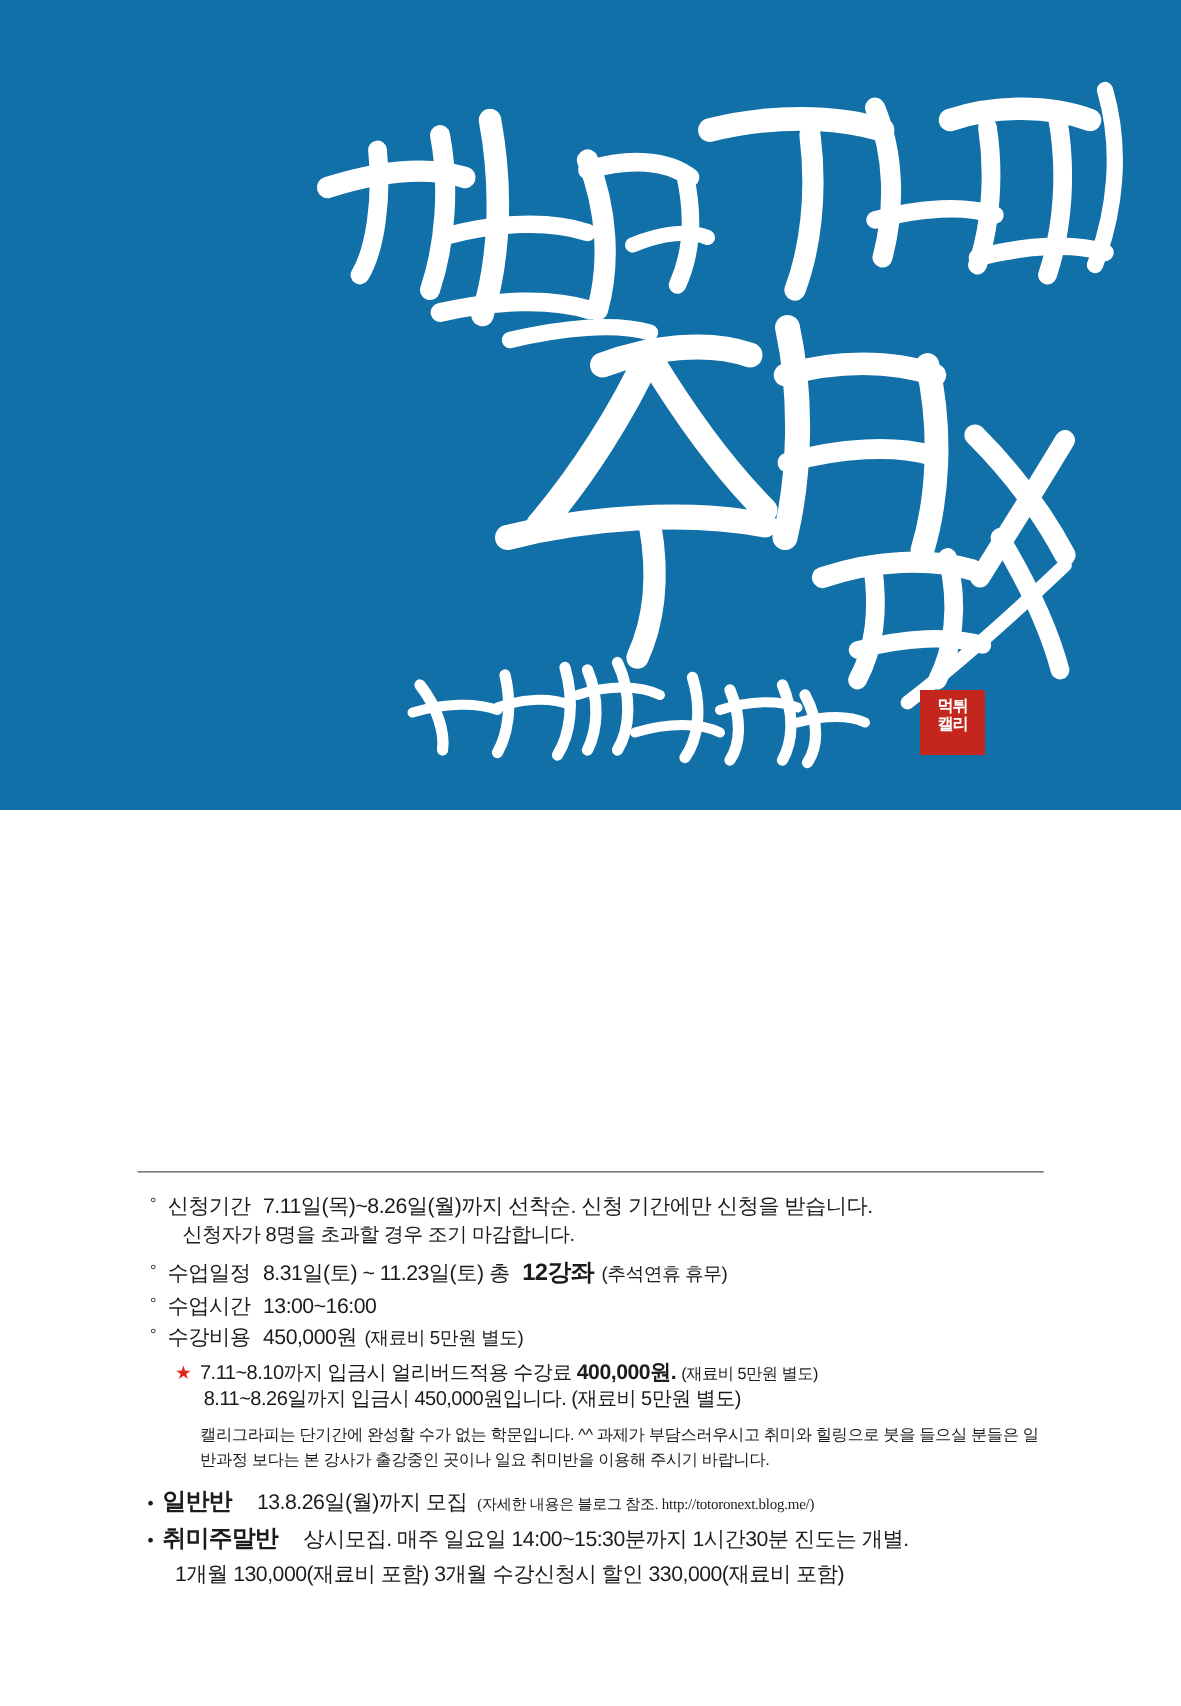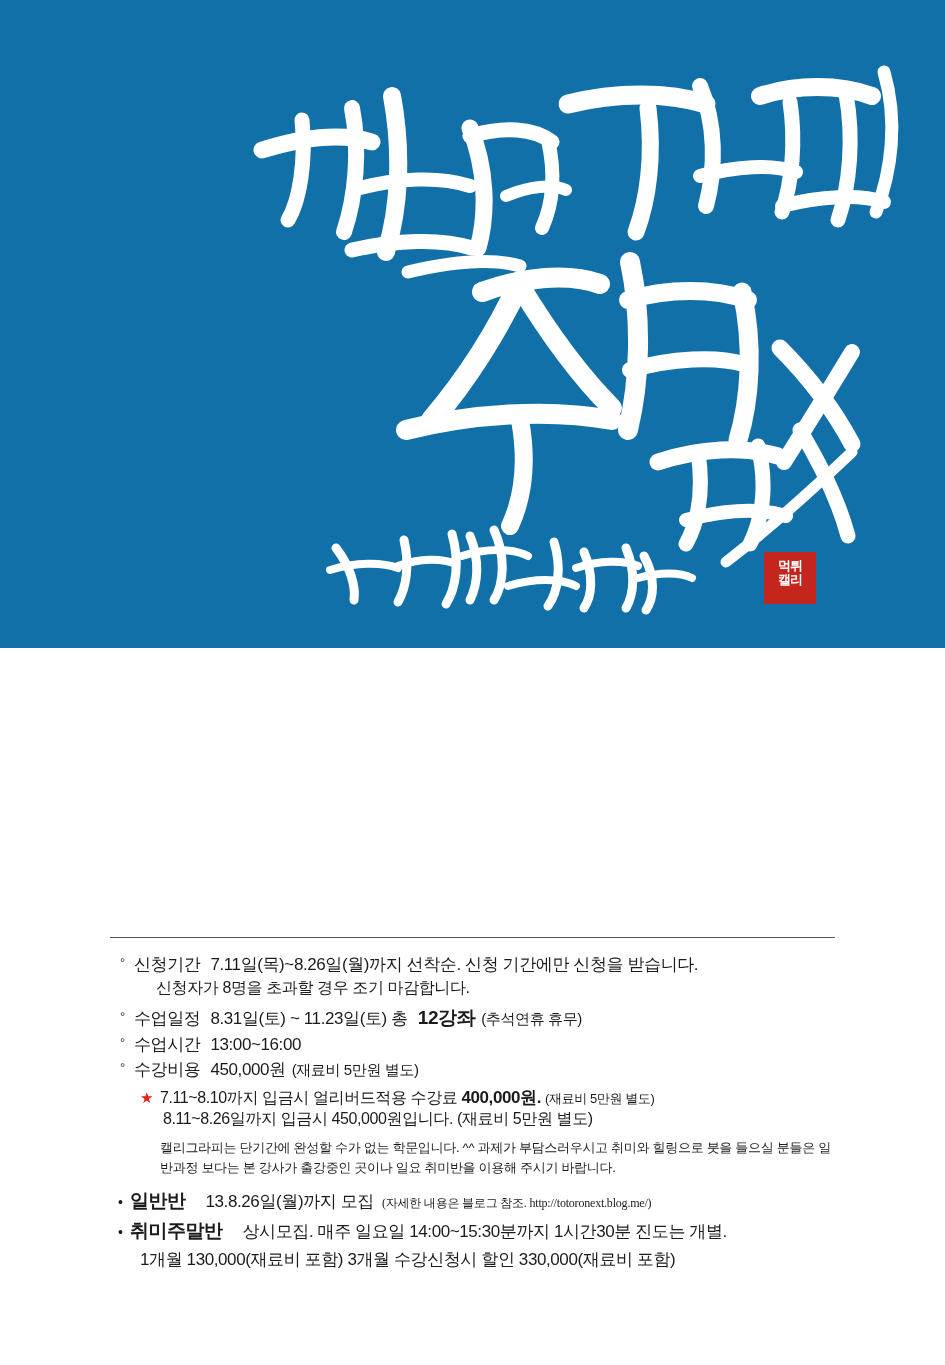--- a/index.html
+++ b/index.html
@@ -42,21 +42,20 @@
     background: #c4261d;
     color: #ffffff;
     font-family: "DejaVu Serif", serif;
     font-size: 13px;
     line-height: 1.05;
     letter-spacing: -1px;
     text-align: center;
     padding-top: 7px;
     box-sizing: border-box;
     font-weight: bold;
-    margin-left: 28px;
   }
   .seal span { display: block; }
 
   
   .content {
     position: absolute;
     left: 0;
     top: 648px;
     width: 945px;
   }
@@ -123,21 +122,21 @@
     margin-left: 10px;
   }
   .info-sub {
     font-size: 15px;
     letter-spacing: -0.4px;
     margin-left: 6px;
   }
   .info-note {
     font-size: 16px;
     letter-spacing: -0.4px;
-    margin: 0 0 6px 36px;
+    margin: 0 0 6px 26px;
   }
   .big-num {
     font-size: 19px;
     font-weight: bold;
   }
 
   
   .star-block {
     position: absolute;
     left: 140px;

